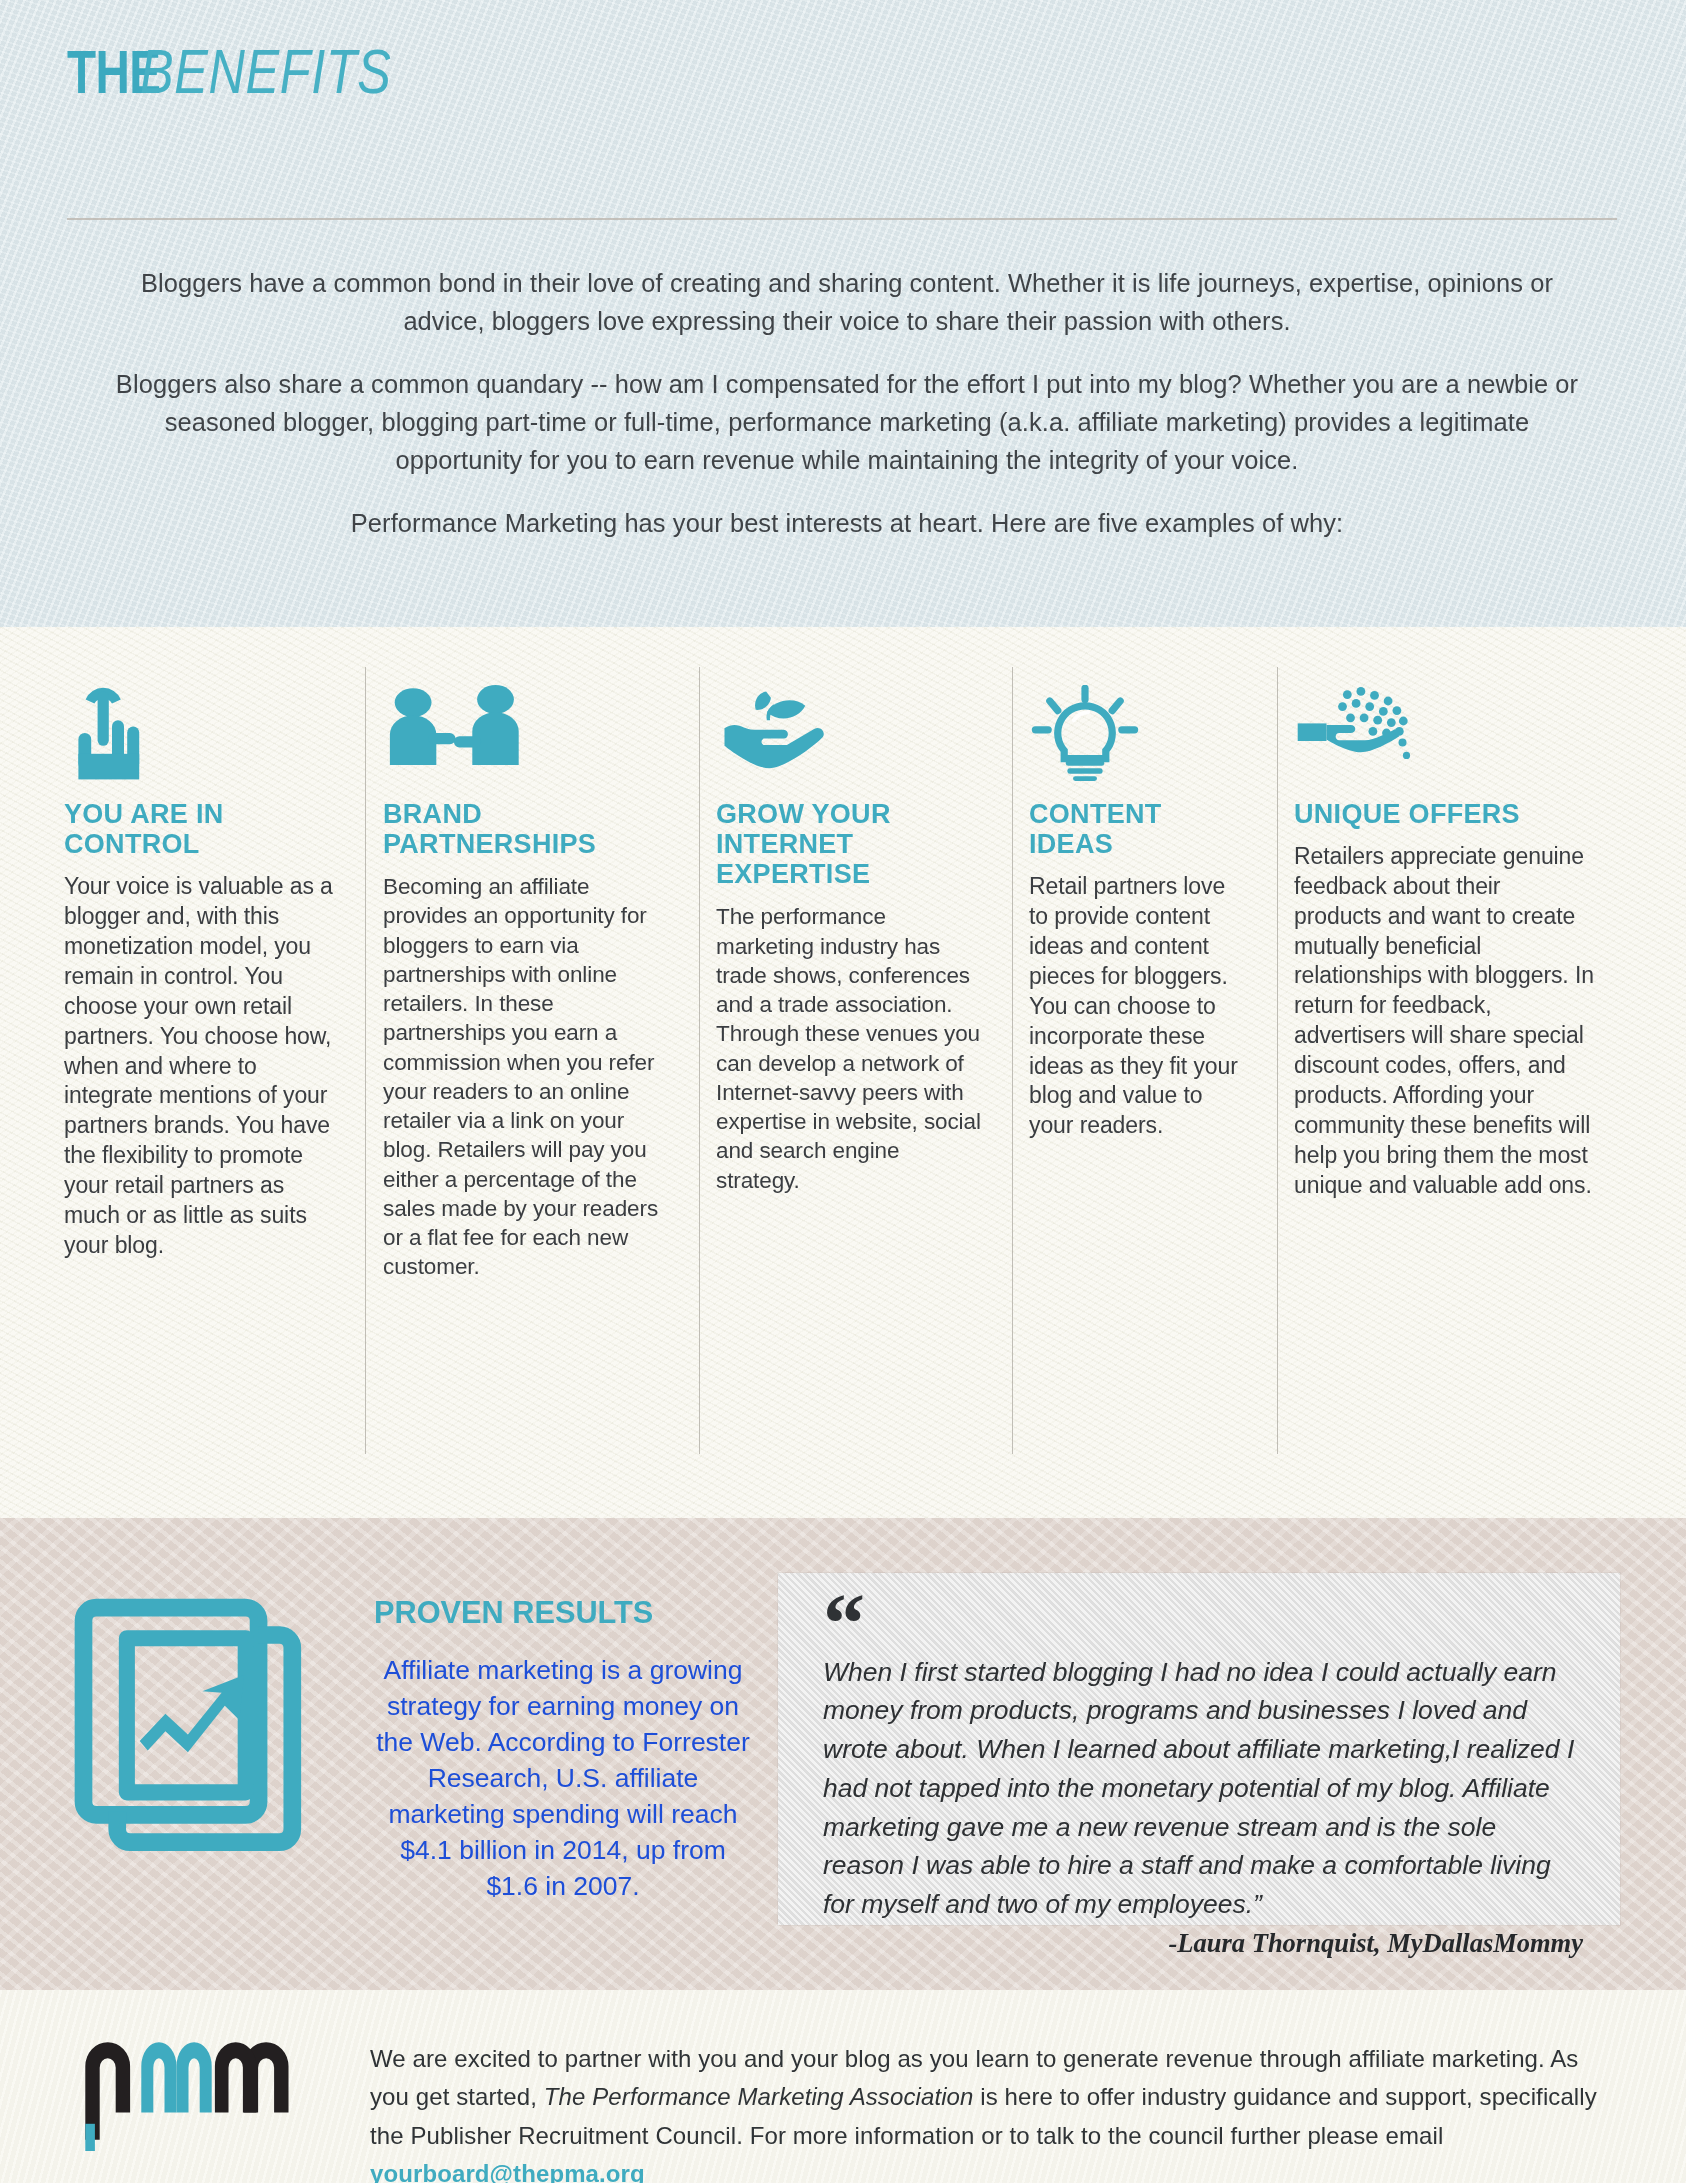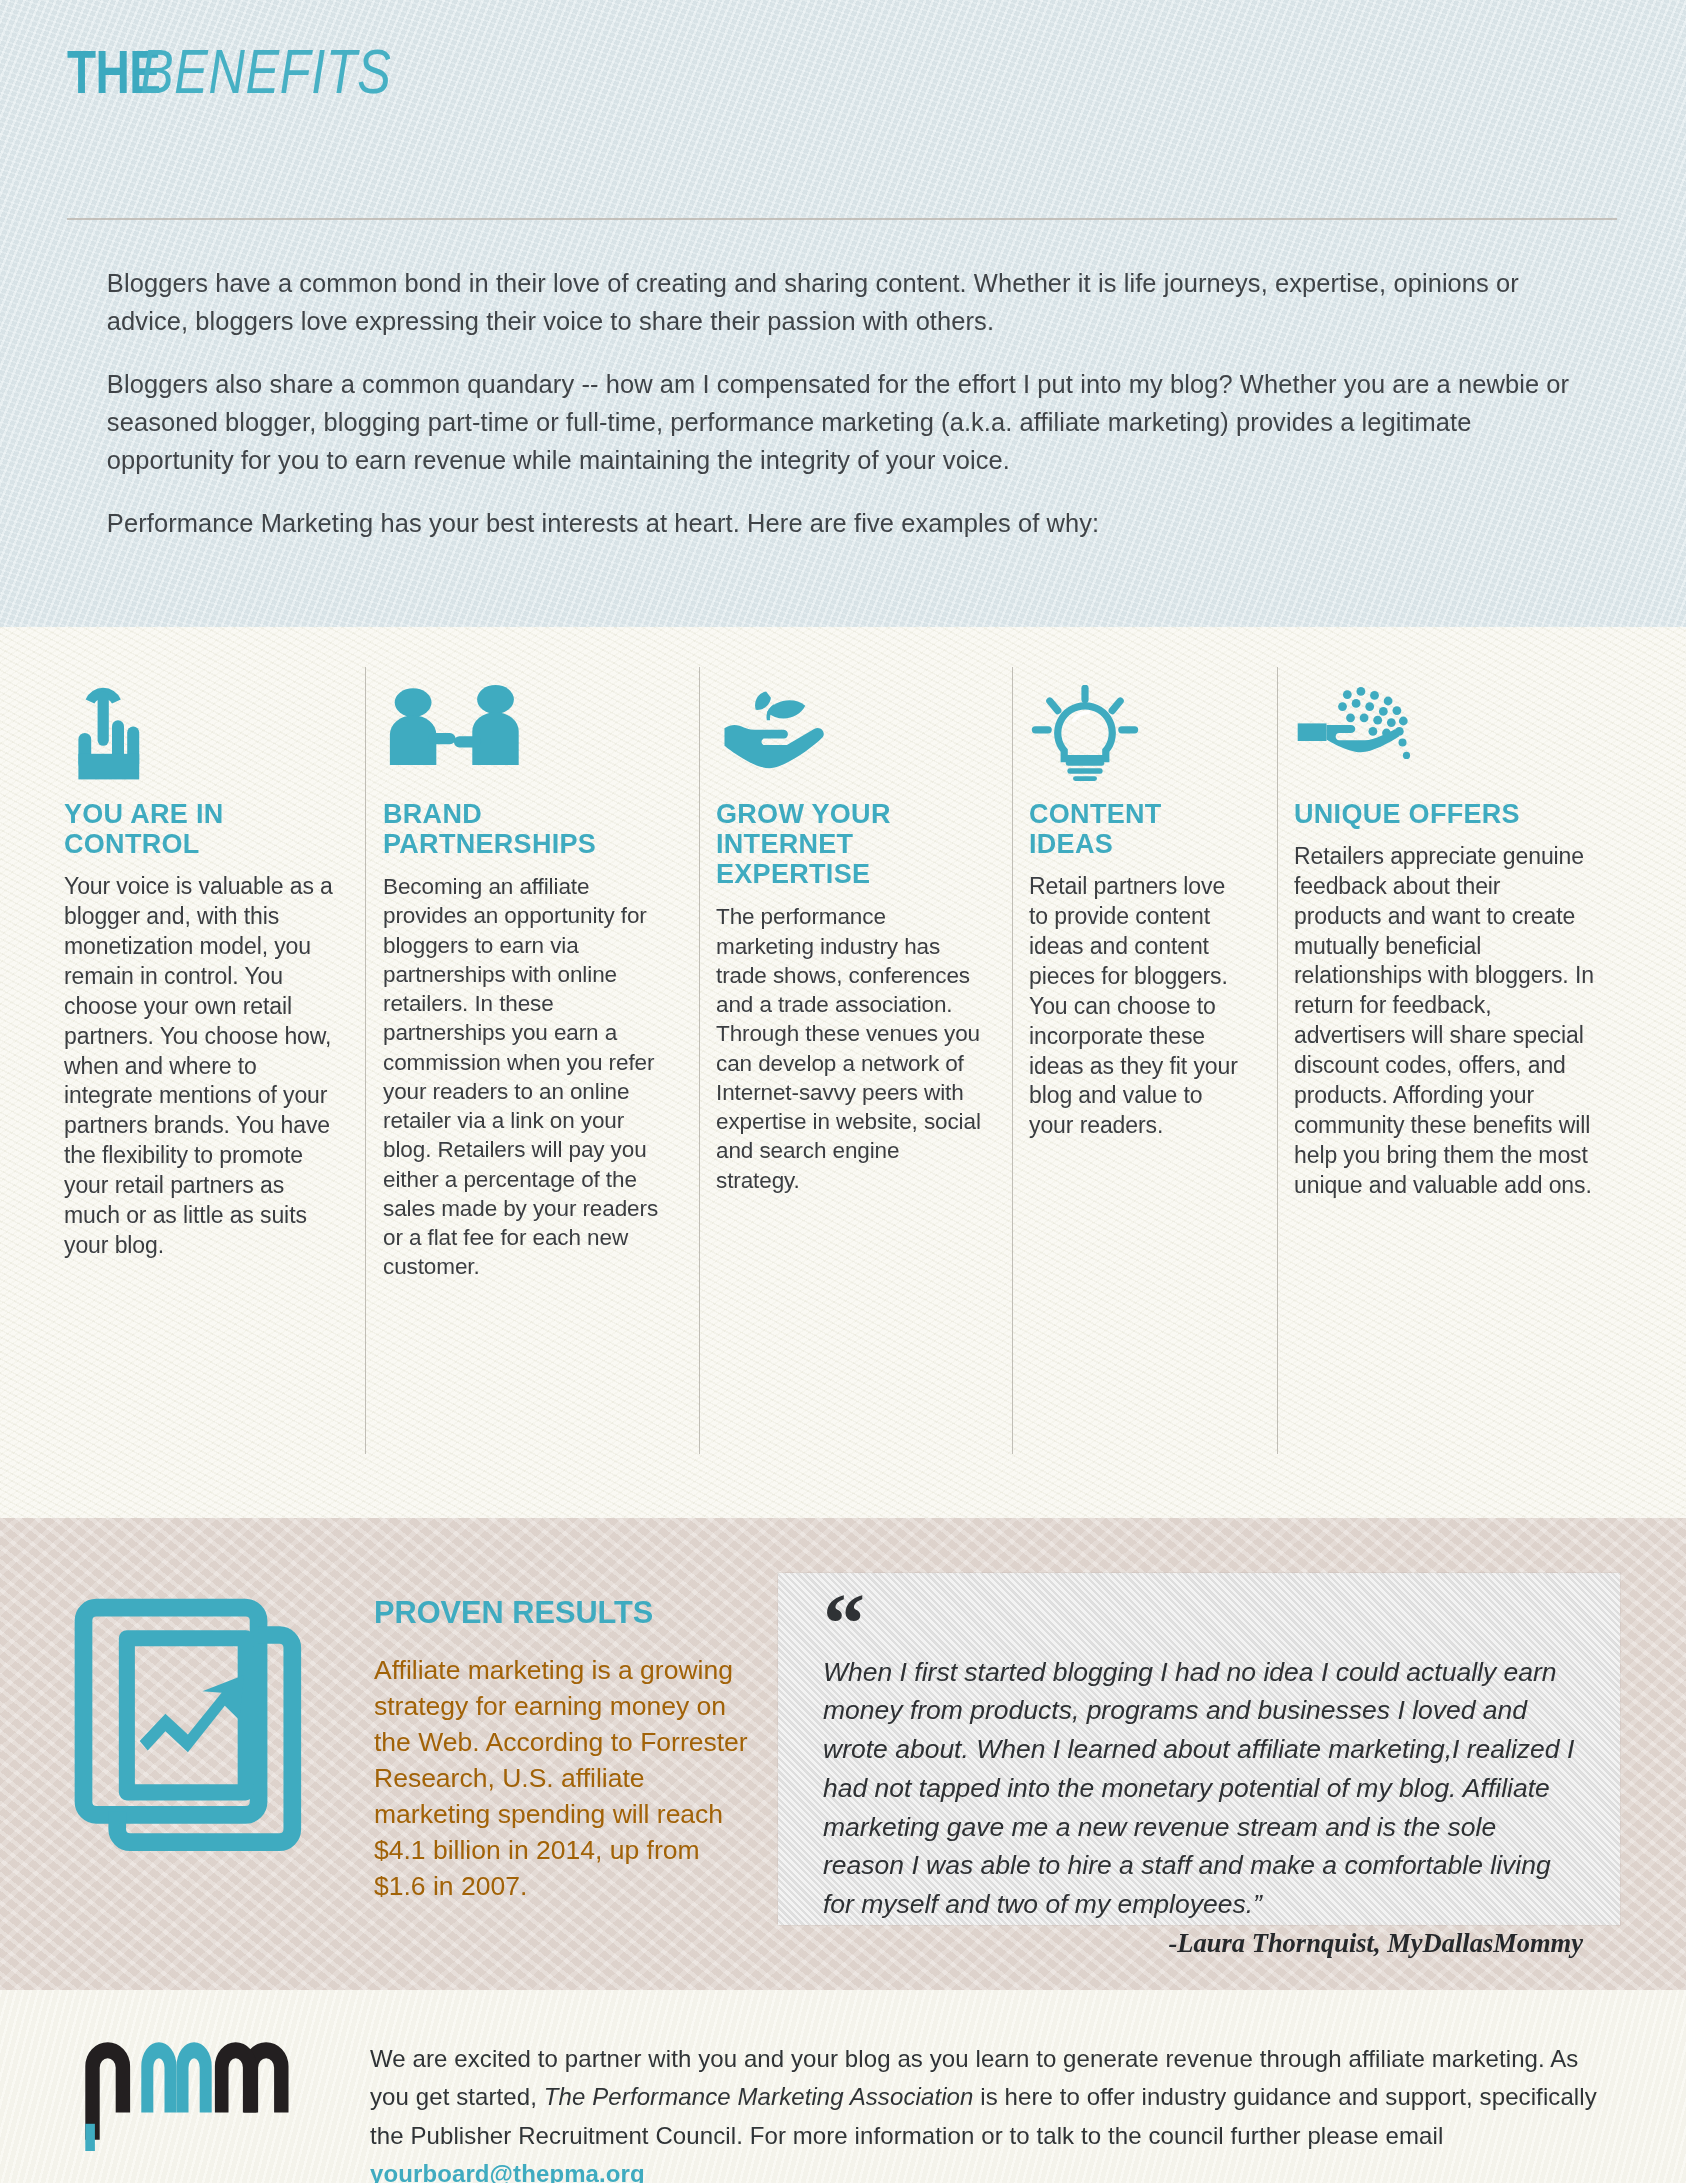--- a/index.html
+++ b/index.html
@@ -121,21 +121,21 @@
     width: 1550px;
     height: 1.6px;
     background: #b9b3ab;
     opacity: 0.75;
   }
 
   .intro {
     position: absolute;
     left: 76px; top: 265px;
     width: 1542px;
-    text-align: left;
+    text-align: center;
     font-family: "Liberation Sans Narrow", "Liberation Sans", sans-serif;
     font-size: 26.5px;
     line-height: 1.42;
     color: #3f4347;
     letter-spacing: 0.1px;
   }
   .intro p { margin-bottom: 26px; transform: scaleX(0.96); }
   .intro p:last-child { margin-bottom: 0; }
 
   
@@ -236,21 +236,22 @@
     color: #3fabc0;
     letter-spacing: 0px;
     margin-bottom: 21px;
     transform: scaleX(0.96);
     transform-origin: left top;
   }
   .results-body {
     font-family: "Liberation Sans Narrow", "Liberation Sans", sans-serif;
     font-size: 26.5px;
     line-height: 1.36;
-    color: #a16207;
+    color: #1d4ed8;
+    text-align: center;
   }
 
   .quote-box {
     position: absolute;
     left: 778px; top: 1573px;
     width: 842px;
     height: 352px;
     background:
       repeating-linear-gradient(45deg, #f3f3f3 0px, #f3f3f3 2.4px, #dedede 2.4px, #dedede 4.8px);
     box-shadow: 0 0 0 0.8px rgba(0,0,0,0.05);

